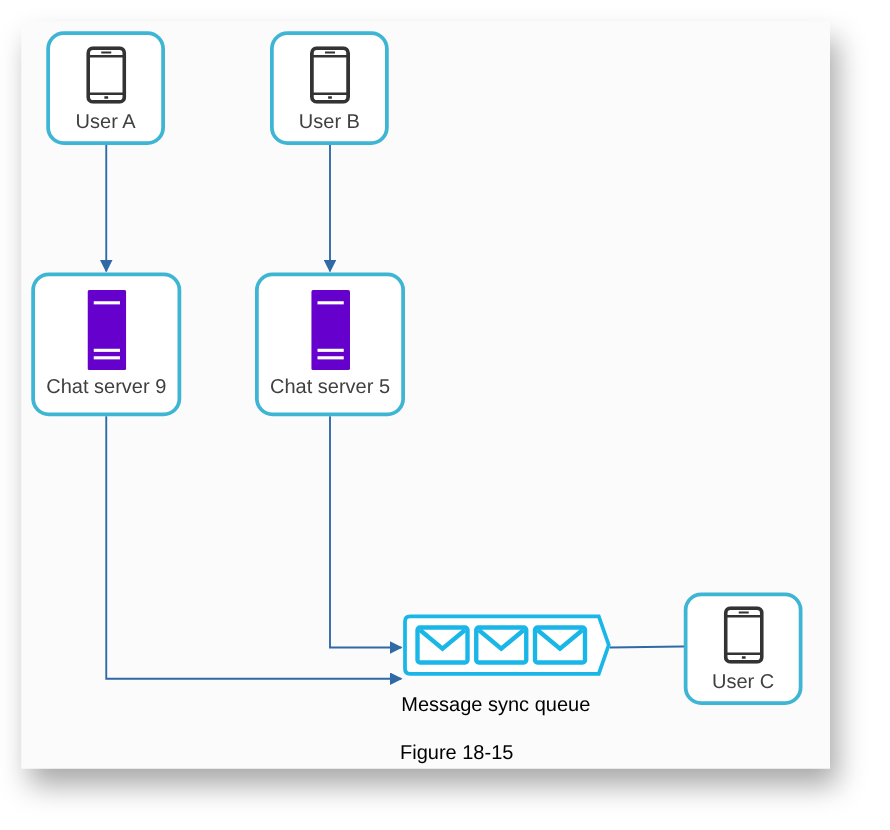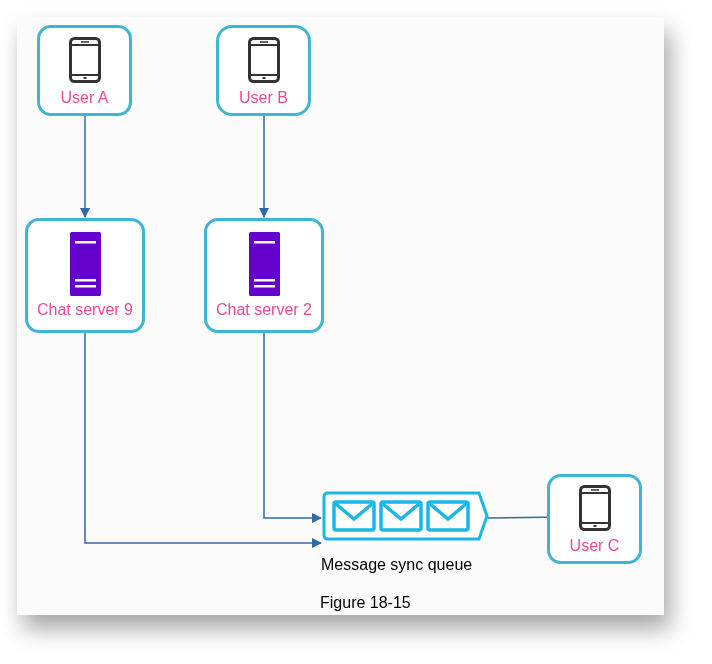--- a/index.html
+++ b/index.html
@@ -12,21 +12,21 @@
       position: absolute; left: 17px; top: 17px; width: 647px; height: 598px;
       background: #fbfbfb;
       box-shadow: 6px 14px 22px rgba(0,0,0,0.35);
     }
     .node {
       position: absolute; box-sizing: border-box;
       border: 3px solid #3fb5d4; border-radius: 14px; background: #ffffff;
     }
     .label {
       position: absolute; left: 0; right: 0; text-align: center;
-      font-size: 16px; color: #ec4899; white-space: nowrap;
+      font-size: 16px; color: #404040; white-space: nowrap;
     }
     .icon { position: absolute; }
     svg.wires { position: absolute; left: 0; top: 0; }
     .caption {
       position: absolute; font-size: 16px; color: #000000; white-space: nowrap;
     }
   </style>
 </head>
 <body>
 
@@ -49,21 +49,21 @@
   <svg class="icon" width="32" height="46" viewBox="0 0 32 46" style="left:29px; top:9px;">
     <rect x="1.5" y="1.5" width="29" height="43" rx="4" fill="#fff" stroke="#333" stroke-width="3"></rect>
     <line x1="1.5" y1="8" x2="30.5" y2="8" stroke="#333" stroke-width="2"></line>
     <line x1="1.5" y1="38" x2="30.5" y2="38" stroke="#333" stroke-width="2"></line>
     <line x1="12" y1="5" x2="20" y2="5" stroke="#333" stroke-width="1.5"></line>
     <rect x="14.5" y="40" width="3" height="2" fill="#333"></rect>
   </svg>
   <div class="label" style="top:61px;">User A</div>
 </div>
 
-<div class="node" style="left:216px; top:25px; width:95px; height:91px;border-radius:16px;">
+<div class="node" style="left:216px; top:25px; width:95px; height:91px;">
   <svg class="icon" width="32" height="46" viewBox="0 0 32 46" style="left:29px; top:9px;">
     <rect x="1.5" y="1.5" width="29" height="43" rx="4" fill="#fff" stroke="#333" stroke-width="3"></rect>
     <line x1="1.5" y1="8" x2="30.5" y2="8" stroke="#333" stroke-width="2"></line>
     <line x1="1.5" y1="38" x2="30.5" y2="38" stroke="#333" stroke-width="2"></line>
     <line x1="12" y1="5" x2="20" y2="5" stroke="#333" stroke-width="1.5"></line>
     <rect x="14.5" y="40" width="3" height="2" fill="#333"></rect>
   </svg>
   <div class="label" style="top:61px;">User B</div>
 </div>
 
@@ -77,21 +77,21 @@
   <div class="label" style="top:80px;">Chat server 9</div>
 </div>
 
 <div class="node" style="left:204px; top:218px; width:120px; height:115px;">
   <svg class="icon" width="31" height="64" viewBox="0 0 31 64" style="left:42px; top:11px;">
     <rect x="0" y="0" width="31" height="64" rx="1.5" fill="#6600cc"></rect>
     <rect x="5" y="9" width="21" height="2.5" fill="#fff"></rect>
     <rect x="5" y="47" width="21" height="2.5" fill="#fff"></rect>
     <rect x="5" y="53" width="21" height="2.5" fill="#fff"></rect>
   </svg>
-  <div class="label" style="top:80px;">Chat server 2</div>
+  <div class="label" style="top:80px;">Chat server 5</div>
 </div>
 
 <svg class="icon" width="170" height="52" viewBox="0 0 170 52" style="left:321px; top:490px;">
   <path d="M7,3 L158,3 L166,26 L158,49 L7,49 Q3,49 3,45 L3,7 Q3,3 7,3 Z" fill="#fff" stroke="#1ab6e8" stroke-width="3"></path>
   <g fill="none" stroke="#1ab6e8" stroke-width="3.5">
     <rect x="13" y="12" width="40" height="28" rx="2"></rect>
     <path d="M15,14 L33,29 L51,14"></path>
   </g>
   <g fill="none" stroke="#1ab6e8" stroke-width="3.5">
     <rect x="60" y="12" width="40" height="28" rx="2"></rect>

